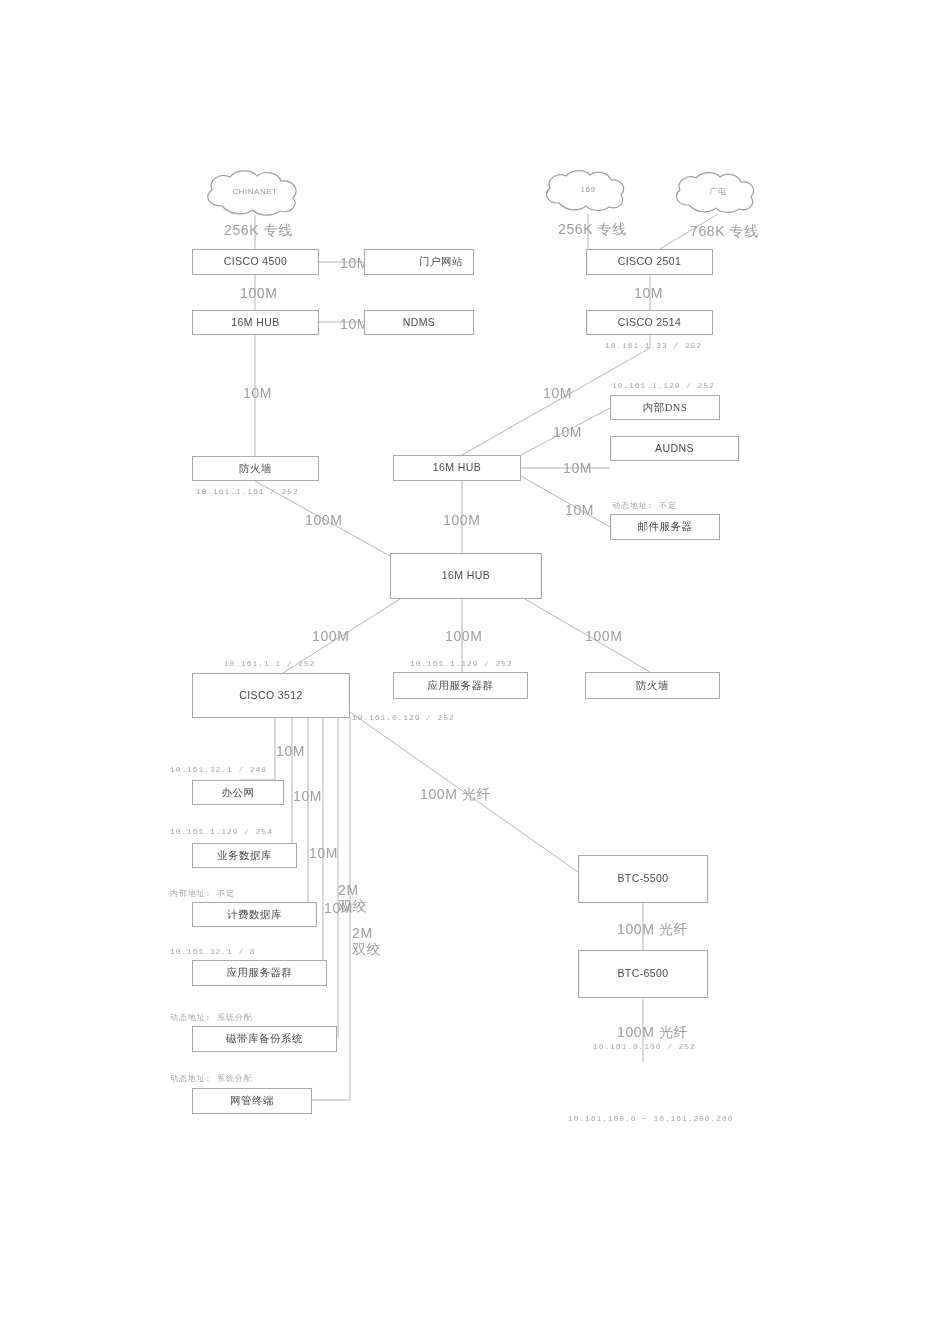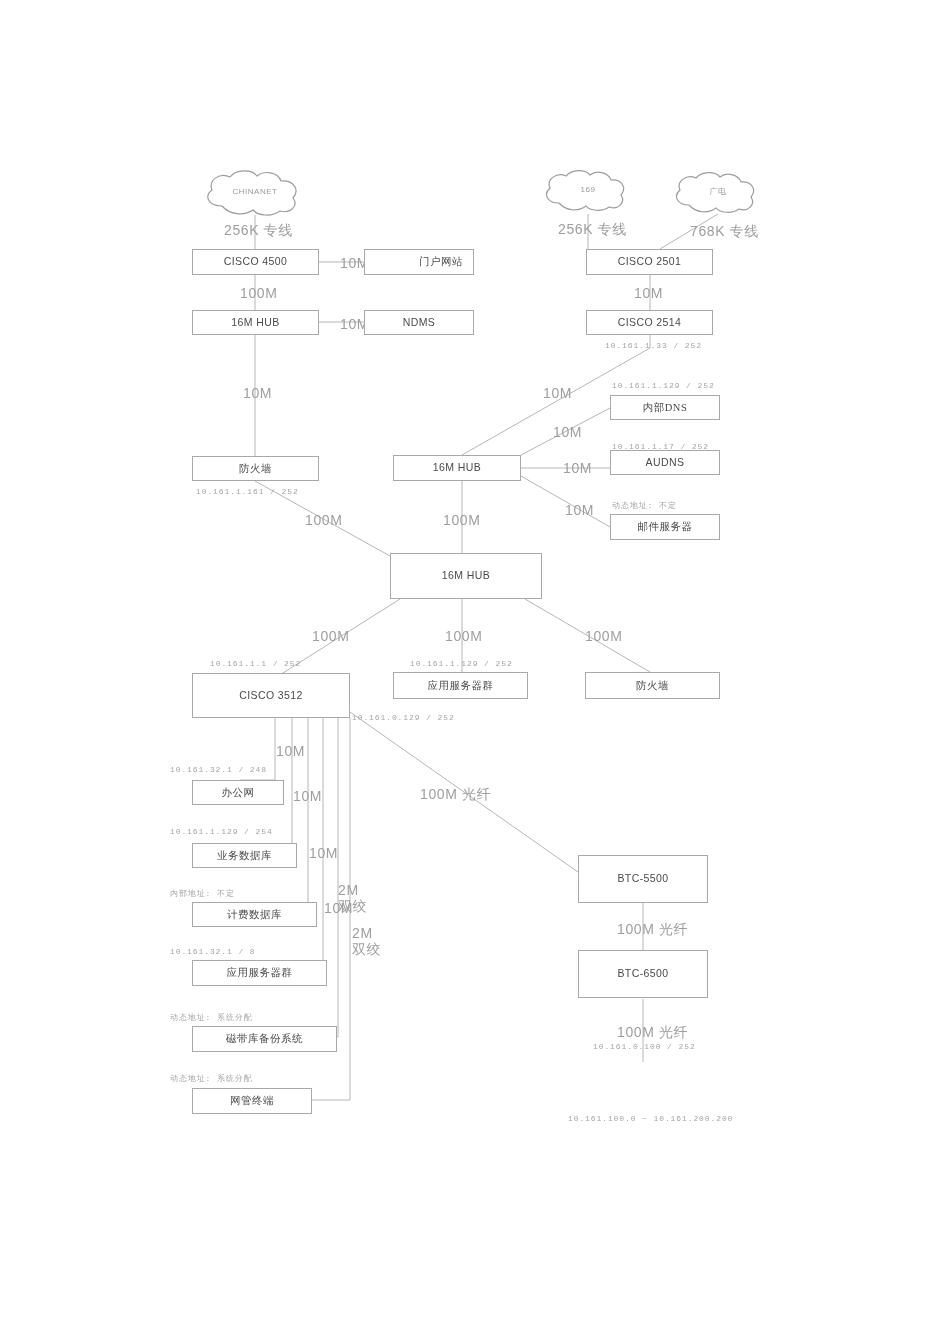--- a/index.html
+++ b/index.html
@@ -236,32 +236,32 @@
     <div class="elabel" style="left:543px; top:385px;">10M</div>
     <div class="elabel" style="left:553px; top:424px;">10M</div>
     <div class="elabel" style="left:563px; top:460px;">10M</div>
     <div class="elabel" style="left:565px; top:502px;">10M</div>
     <div class="elabel" style="left:443px; top:512px;">100M</div>
 
     <div class="iplabel" style="left:612px; top:381px;">10.161.1.129 / 252</div>
     <div class="node cn" style="left:610px; top:395px; width:110px; height:25px;">内部DNS</div>
 
     <div class="iplabel" style="left:612px; top:442px;">10.161.1.17 / 252</div>
-    <div class="node" style="left:610px; top:450px; width:110px; height:25px;">AUDNS</div>
+    <div class="node" style="left:610px; top:436px; width:129px; height:25px;">AUDNS</div>
 
     <div class="iplabel cn" style="left:612px; top:500px;text-align:right;">动态地址: 不定</div>
     <div class="node cn" style="left:610px; top:514px; width:110px; height:26px;">邮件服务器</div>
 
     <div class="node" style="left:390px; top:553px; width:152px; height:46px;">16M HUB</div>
 
     <div class="elabel" style="left:312px; top:628px;">100M</div>
     <div class="elabel" style="left:445px; top:628px;">100M</div>
     <div class="elabel" style="left:585px; top:628px;">100M</div>
 
-    <div class="iplabel" style="left:210px; top:659px;font-family:Liberation Mono, monospace;">10.161.1.1 / 252</div>
+    <div class="iplabel" style="left:224px; top:659px;font-family:Liberation Mono, monospace;">10.161.1.1 / 252</div>
     <div class="node" style="left:192px; top:673px; width:158px; height:45px;">CISCO 3512</div>
     <div class="iplabel" style="left:352px; top:713px;">10.161.0.129 / 252</div>
 
     <div class="iplabel" style="left:410px; top:659px;">10.161.1.129 / 252</div>
     <div class="node cn" style="left:393px; top:672px; width:135px; height:27px;">应用服务器群</div>
 
     <div class="node cn" style="left:585px; top:672px; width:135px; height:27px;">防火墙</div>
 
     <div class="elabel" style="left:276px; top:743px;">10M</div>
     <div class="iplabel" style="left:170px; top:765px;">10.161.32.1 / 248</div>

